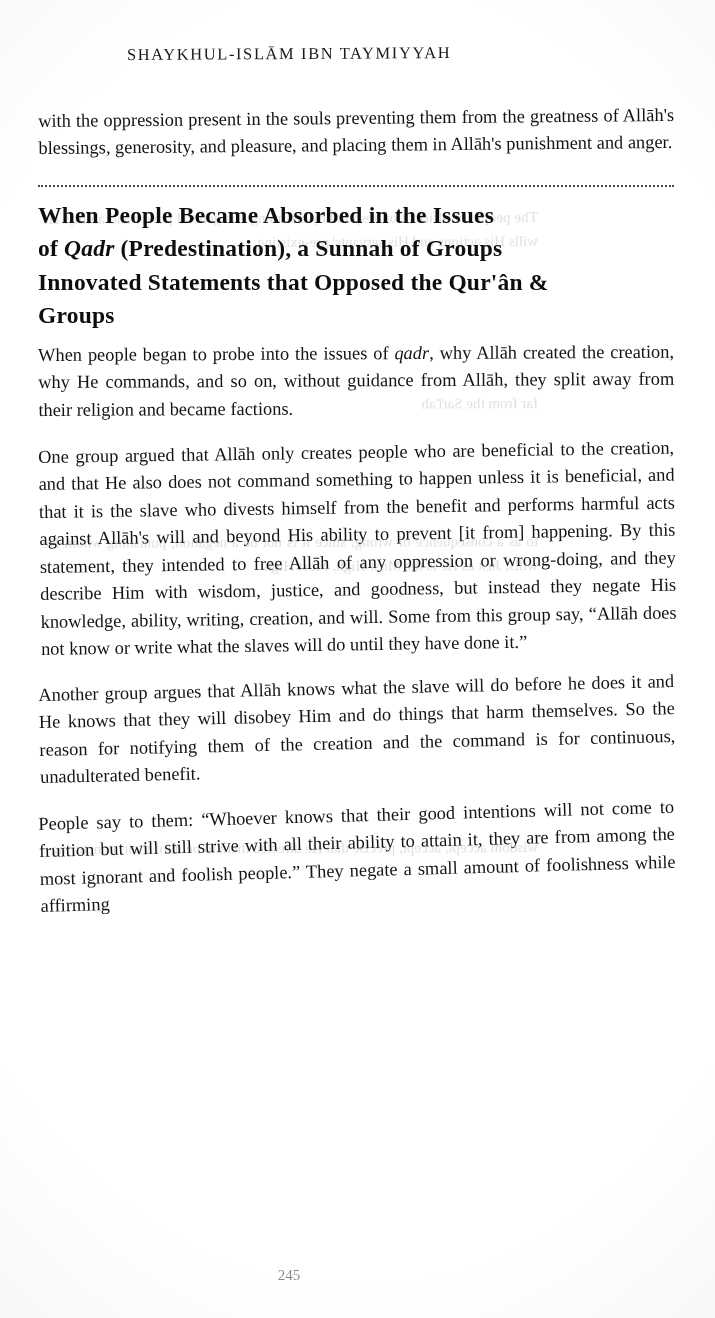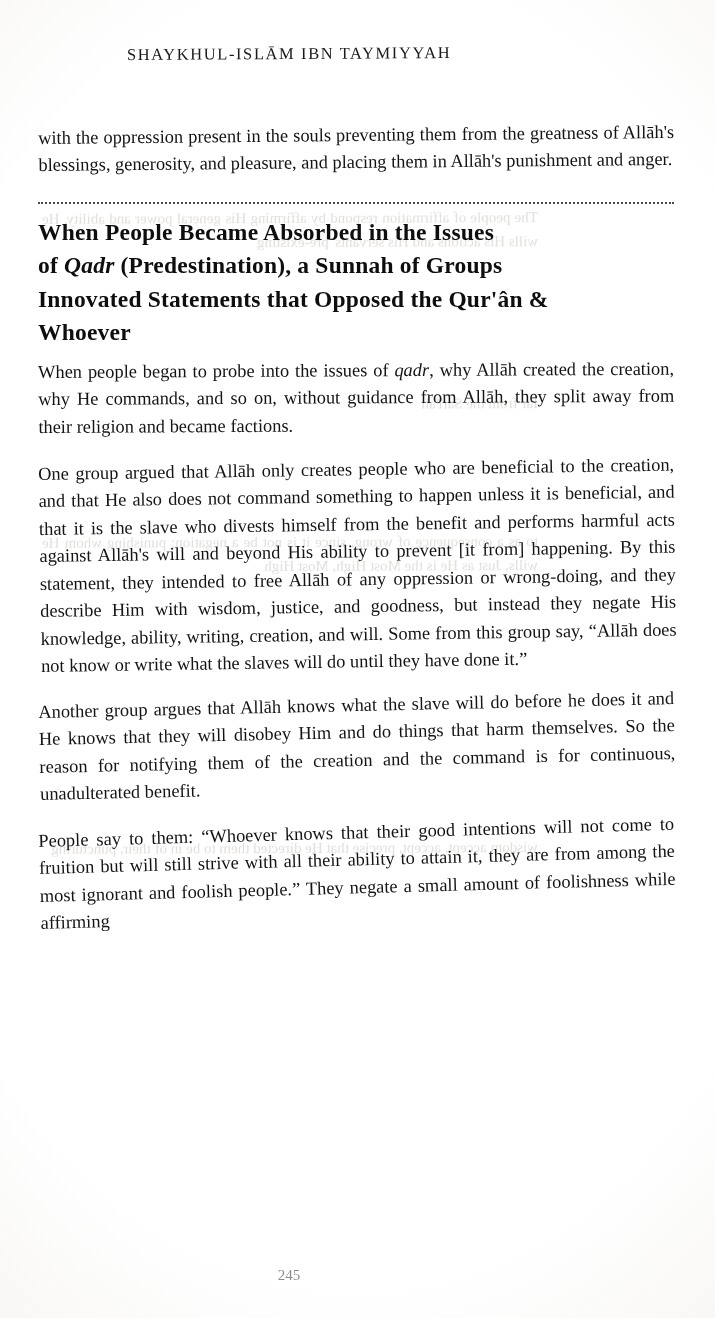--- a/index.html
+++ b/index.html
@@ -63,21 +63,21 @@
     font-family: "Liberation Serif", serif;
   }
   .ghost.g1 { top: 206px; }
   .ghost.g2 { top: 392px; }
   .ghost.g3 { top: 530px; }
   .ghost.g4 { top: 836px; }
 
   .content {
     position: absolute;
     left: 38px;
-    top: 125px;
+    top: 108px;
     width: 636px;
   }
 
   p.body-text {
     margin: 0 0 19px 0;
     font-size: 18.4px;
     line-height: 1.49;
     text-align: justify;
     text-justify: inter-word;
     color: #141414;
@@ -144,21 +144,21 @@
   <div class="content">
 
     <p class="body-text skew-a">with the oppression present in the souls preventing them from the greatness of Allāh's blessings, generosity, and pleasure, and placing them in Allāh's punishment and anger.</p>
 
     <div class="dotted-rule"></div>
 
     <h2 class="section-heading">
       <span class="h-line">When People Became Absorbed in the Issues</span>
       <span class="h-line"><span>of </span><span class="em">Qadr</span><span> (Predestination), a Sunnah of Groups</span></span>
       <span class="h-line">Innovated Statements that Opposed the Qur'ân &amp;</span>
-      <span class="h-line">Whoever</span>
+      <span class="h-line">Groups</span>
     </h2>
 
     <p class="body-text skew-b"><span>When people began to probe into the issues of </span><span class="ital">qadr</span><span>, why Allāh created the creation, why He commands, and so on, without guidance from Allāh, they split away from their religion and became factions.</span></p>
 
     <p class="body-text skew-c">One group argued that Allāh only creates people who are beneficial to the creation, and that He also does not command something to happen unless it is beneficial, and that it is the slave who divests himself from the benefit and performs harmful acts against Allāh's will and beyond His ability to prevent [it from] happening. By this statement, they intended to free Allāh of any oppression or wrong-doing, and they describe Him with wisdom, justice, and goodness, but instead they negate His knowledge, ability, writing, creation, and will. Some from this group say, “Allāh does not know or write what the slaves will do until they have done it.”</p>
 
     <p class="body-text skew-d">Another group argues that Allāh knows what the slave will do before he does it and He knows that they will disobey Him and do things that harm themselves. So the reason for notifying them of the creation and the command is for continuous, unadulterated benefit.</p>
 
     <p class="body-text skew-e">People say to them: “Whoever knows that their good intentions will not come to fruition but will still strive with all their ability to attain it, they are from among the most ignorant and foolish people.” They negate a small amount of foolishness while affirming</p>
 

